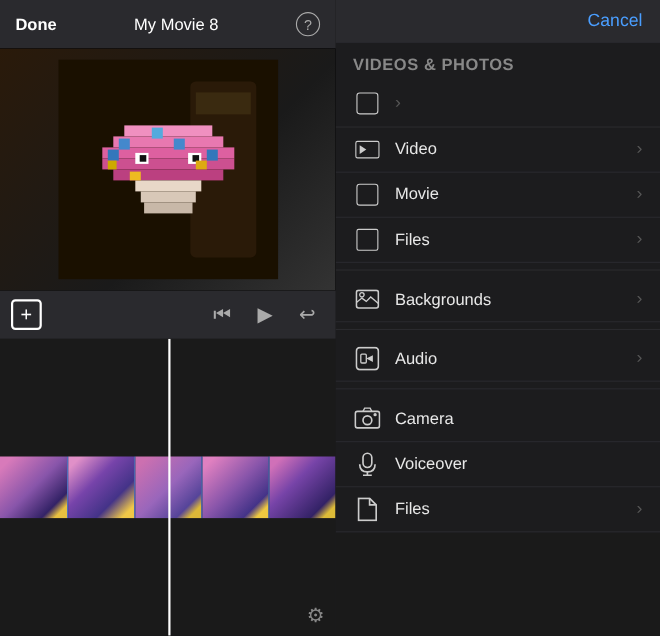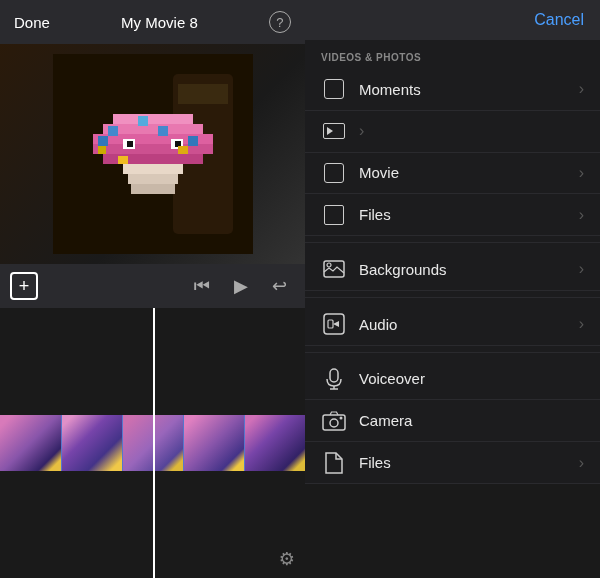--- a/index.html
+++ b/index.html
@@ -27,20 +27,21 @@
       align-items: center;
       justify-content: space-between;
       padding: 10px 14px;
       background: #2a2a2e;
       height: 44px;
     }
 
     .top-bar-done {
       color: #fff;
       font-size: 15px;
+      font-weight: bold;
     }
 
     .top-bar-title {
       color: #fff;
       font-size: 15px;
       font-weight: 400;
     }
 
     .top-bar-help {
       width: 22px;
@@ -154,21 +155,21 @@
       background: #2a2a2e;
     }
 
     .cancel-btn {
       color: #4a9eff;
       font-size: 16px;
     }
 
     .section-label {
       color: #888;
-      font-size: 10px;
+      font-size: 15px;
       font-weight: 600;
       letter-spacing: 0.5px;
       padding: 12px 16px 6px 16px;
       text-transform: uppercase;
     }
 
     .menu-item {
       display: flex;
       align-items: center;
       padding: 0 16px;
@@ -349,28 +350,28 @@
   <div class="right-header">
     <span class="cancel-btn">Cancel</span>
   </div>
 
   <div class="section-label">VIDEOS &amp; PHOTOS</div>
 
   <div class="menu-item">
     <div class="menu-icon">
       <div class="icon-moments"></div>
     </div>
-    <span class="menu-text">Moments</span>
     <span class="menu-chevron">›</span>
   </div>
 
   <div class="menu-item">
     <div class="menu-icon">
       <div class="icon-video"></div>
     </div>
+    <span class="menu-text">Video</span>
     <span class="menu-chevron">›</span>
   </div>
 
   <div class="menu-item">
     <div class="menu-icon">
       <div class="icon-photos"></div>
     </div>
     <span class="menu-text">Movie</span>
     <span class="menu-chevron">›</span>
   </div>
@@ -405,47 +406,47 @@
         <rect x="1" y="1" width="20" height="20" rx="3" fill="none" stroke="#ccc" stroke-width="1.5"></rect>
         <rect x="5" y="7" width="5" height="8" rx="1" fill="none" stroke="#ccc" stroke-width="1.2"></rect>
         <path d="M10 11 L16 8 L16 14 Z" fill="#ccc"></path>
       </svg>
     </div>
     <span class="menu-text">Audio</span>
     <span class="menu-chevron">›</span>
   </div>
 
   <div class="divider"></div>
+
+  <div class="menu-item">
+    <div class="menu-icon">
+      <svg width="24" height="20" viewBox="0 0 24 20">
+        <rect x="1" y="4" width="22" height="15" rx="2" fill="none" stroke="#ccc" stroke-width="1.5"></rect>
+        <circle cx="12" cy="12" r="4" fill="none" stroke="#ccc" stroke-width="1.5"></circle>
+        <path d="M8 4 L9.5 1 L14.5 1 L16 4" fill="none" stroke="#ccc" stroke-width="1.2"></path>
+        <circle cx="19" cy="7" r="1.5" fill="#ccc"></circle>
+      </svg>
+    </div>
+    <span class="menu-text">Camera</span>
+  </div>
 
   <div class="menu-item">
     <div class="menu-icon">
       <svg width="18" height="22" viewBox="0 0 18 22">
         <rect x="5" y="1" width="8" height="13" rx="4" fill="none" stroke="#ccc" stroke-width="1.5"></rect>
         <path d="M2 11 Q2 18 9 18 Q16 18 16 11" fill="none" stroke="#ccc" stroke-width="1.5"></path>
         <line x1="9" y1="18" x2="9" y2="21" stroke="#ccc" stroke-width="1.5"></line>
         <line x1="5" y1="21" x2="13" y2="21" stroke="#ccc" stroke-width="1.5"></line>
       </svg>
     </div>
     <span class="menu-text">Voiceover</span>
   </div>
 
   <div class="menu-item">
     <div class="menu-icon">
-      <svg width="24" height="20" viewBox="0 0 24 20">
-        <rect x="1" y="4" width="22" height="15" rx="2" fill="none" stroke="#ccc" stroke-width="1.5"></rect>
-        <circle cx="12" cy="12" r="4" fill="none" stroke="#ccc" stroke-width="1.5"></circle>
-        <path d="M8 4 L9.5 1 L14.5 1 L16 4" fill="none" stroke="#ccc" stroke-width="1.2"></path>
-        <circle cx="19" cy="7" r="1.5" fill="#ccc"></circle>
-      </svg>
-    </div>
-    <span class="menu-text">Camera</span>
-  </div>
-
-  <div class="menu-item">
-    <div class="menu-icon">
       <svg width="20" height="22" viewBox="0 0 20 22">
         <path d="M2 1 L12 1 L18 7 L18 21 L2 21 Z" fill="none" stroke="#ccc" stroke-width="1.5"></path>
         <path d="M12 1 L12 7 L18 7" fill="none" stroke="#ccc" stroke-width="1.5"></path>
       </svg>
     </div>
     <span class="menu-text">Files</span>
     <span class="menu-chevron">›</span>
   </div>
 </div>
 

